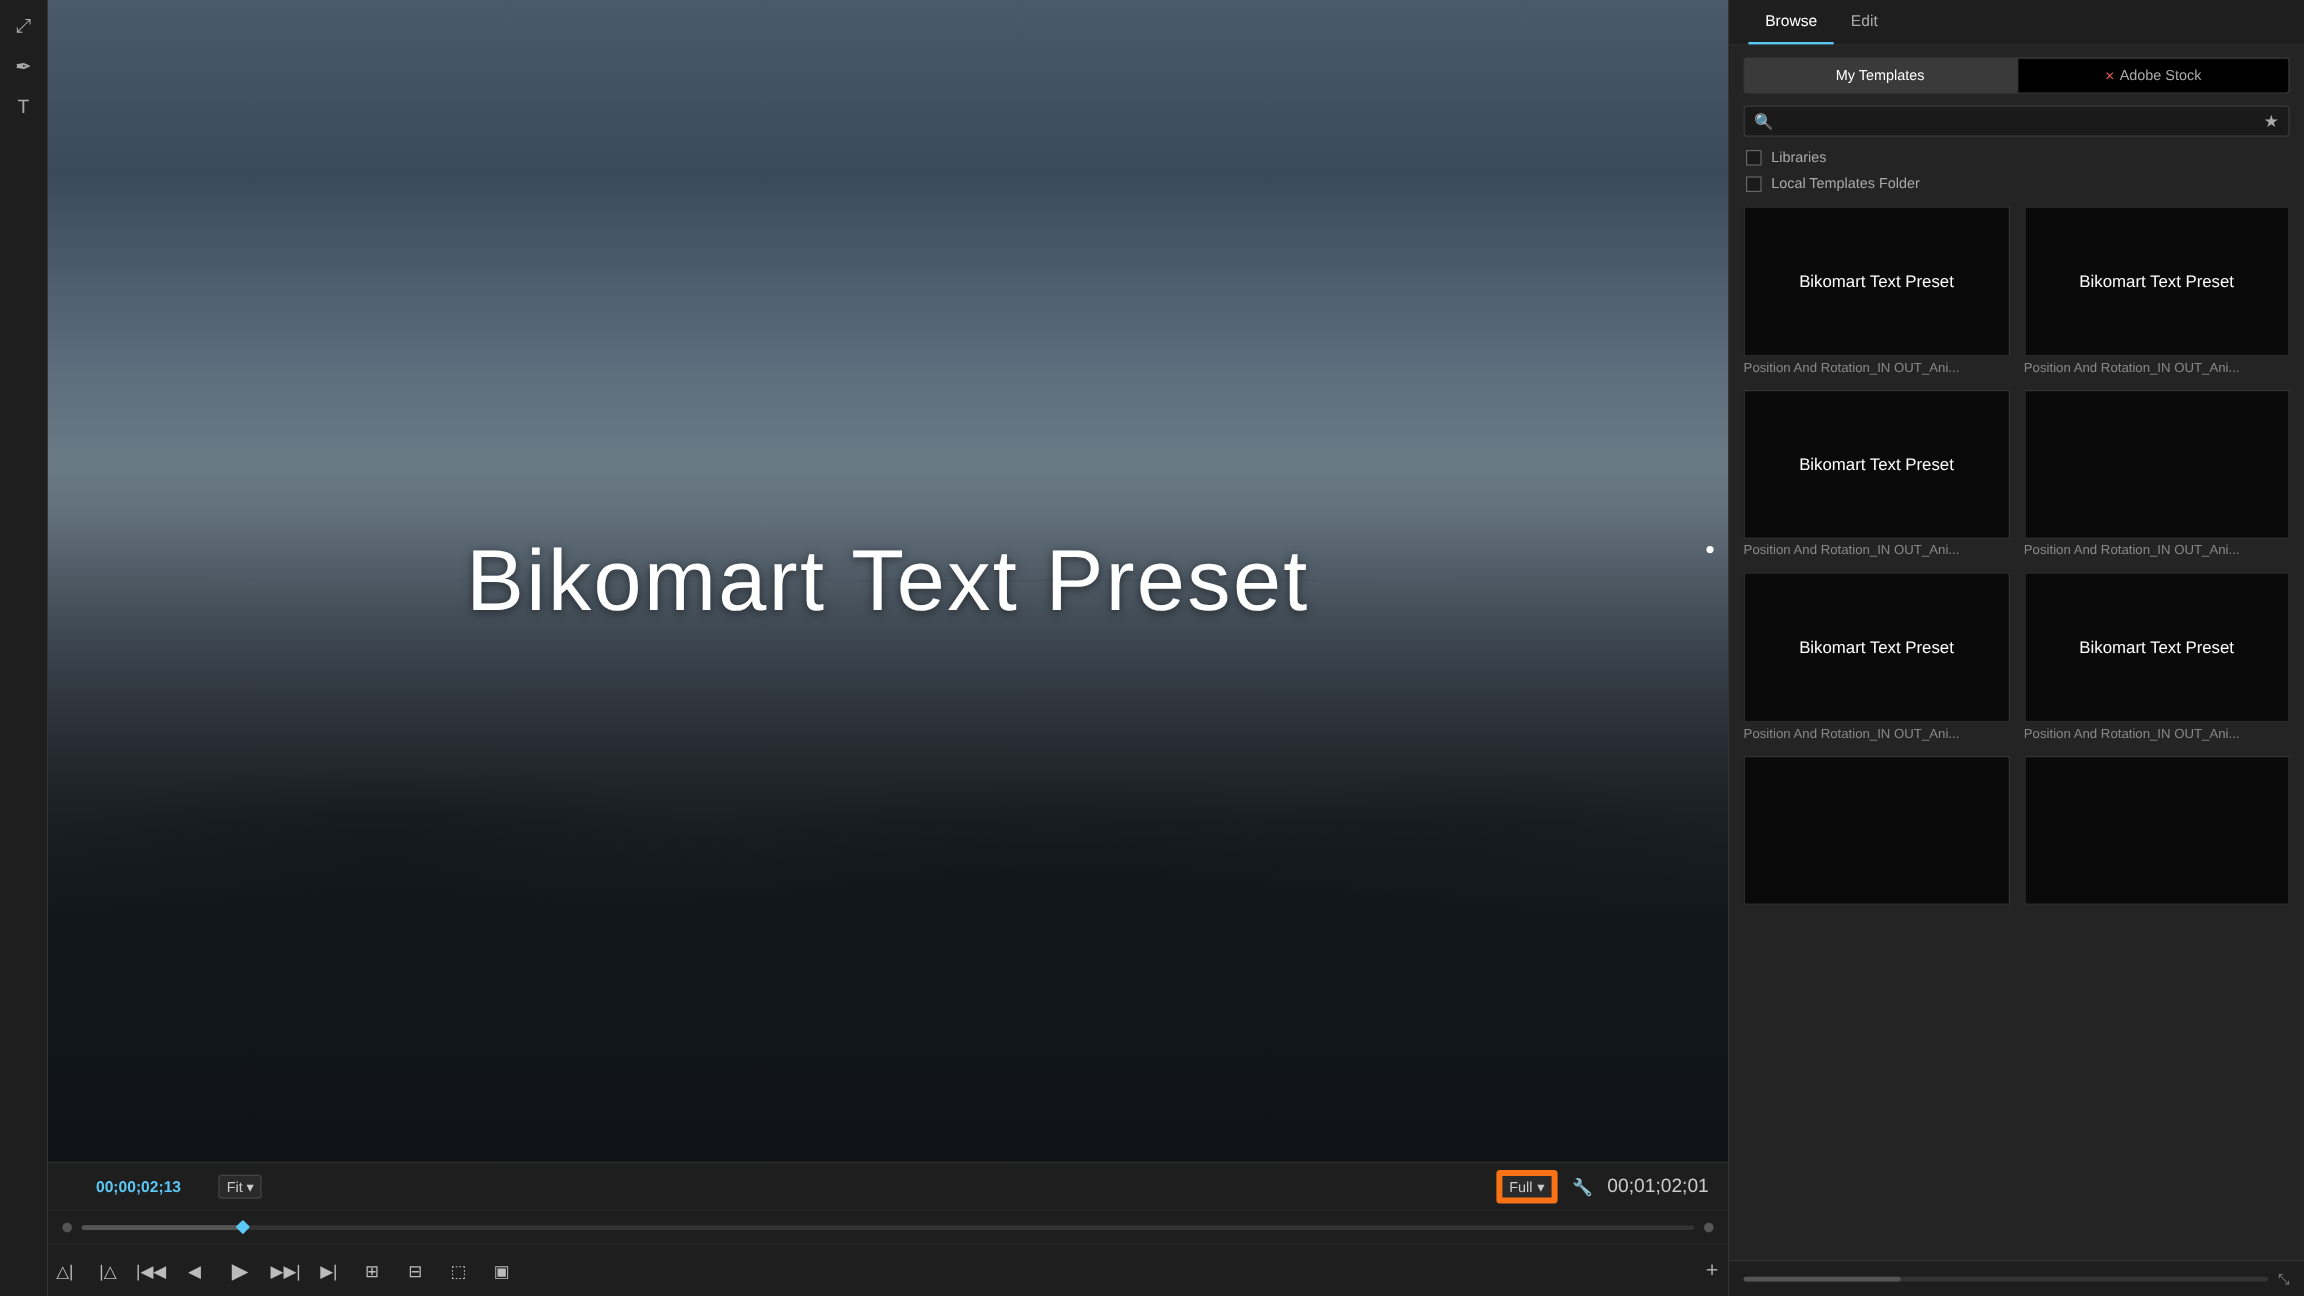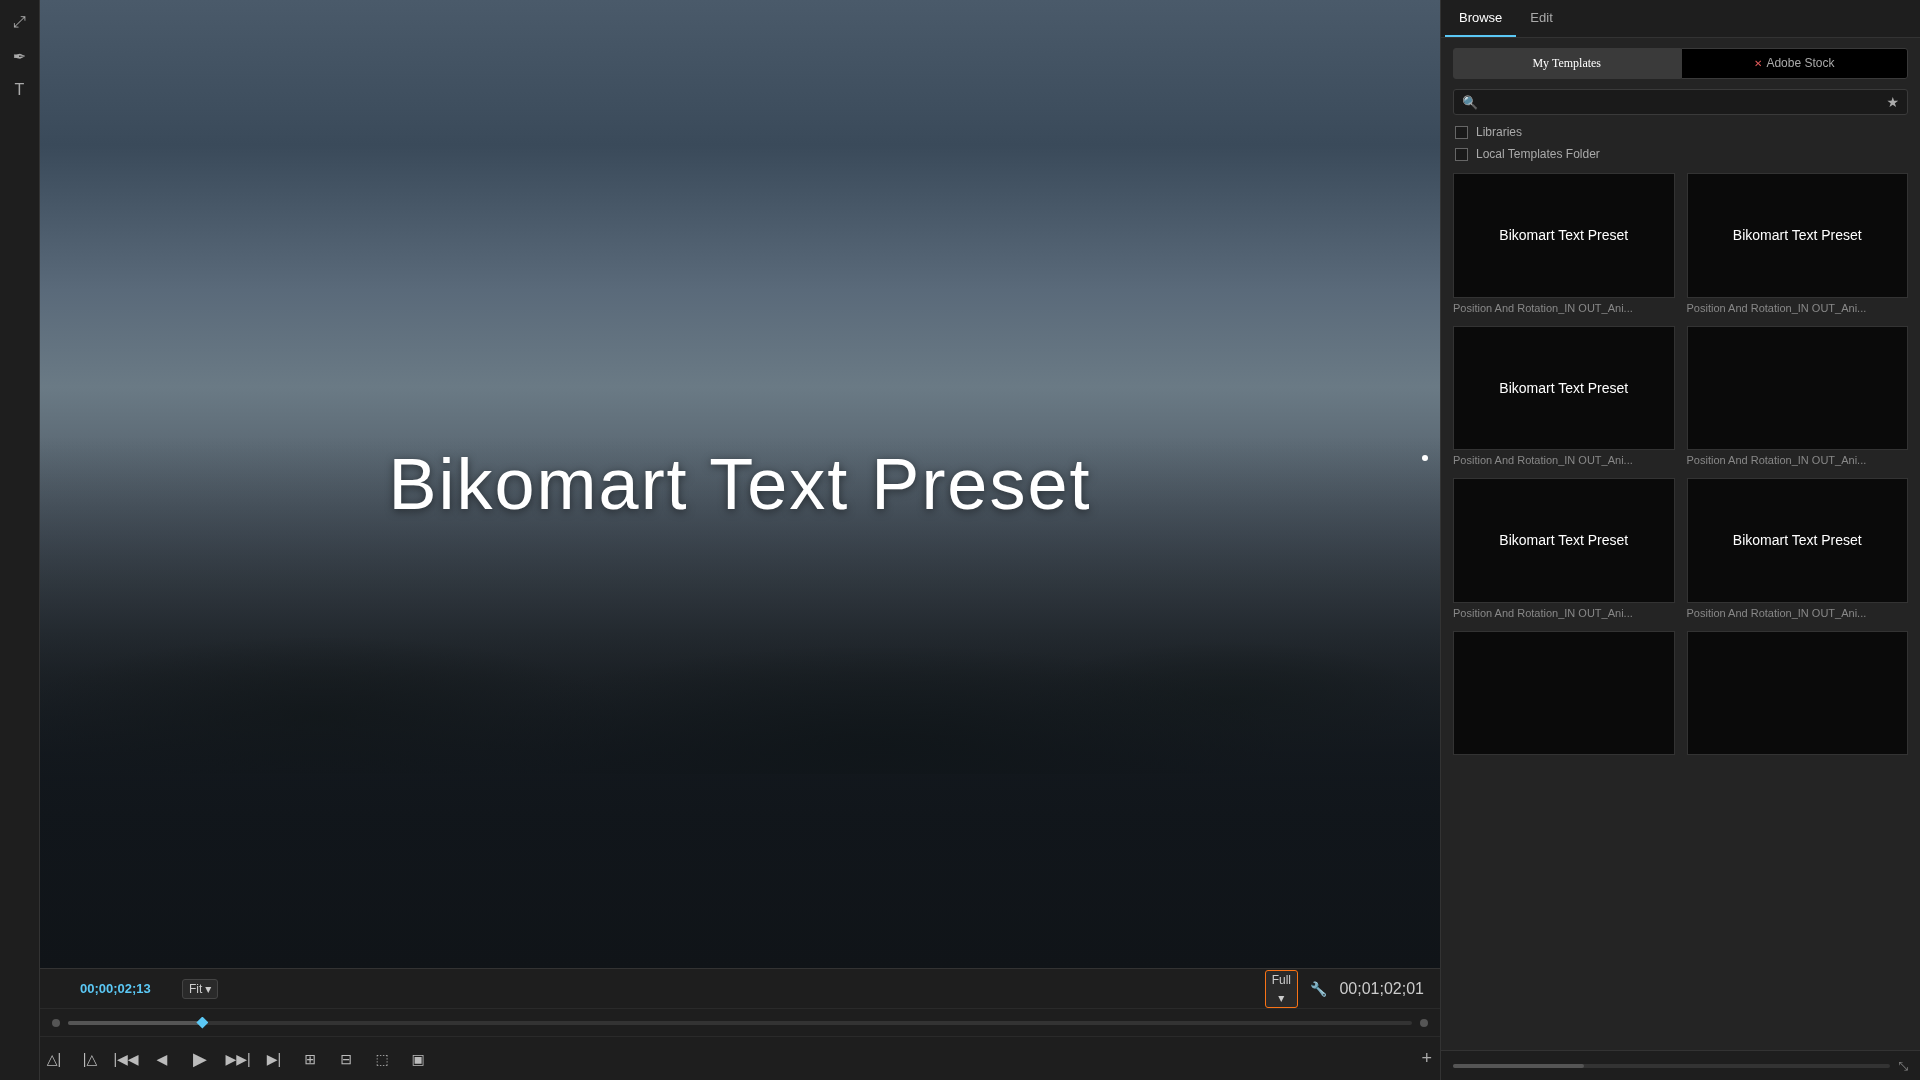--- a/index.html
+++ b/index.html
@@ -133,30 +133,29 @@
       padding: 2px 6px;
       border-radius: 3px;
       cursor: pointer;
       display: flex;
       align-items: center;
       gap: 3px;
     }
     .spacer { flex: 1; }
     .quality-select {
       background: #2a2a2a;
-      border: 1px solid #f97316;
+      border: 5px solid #f97316;
       color: #ccc;
       font-size: 12px;
       padding: 2px 6px;
       border-radius: 3px;
       cursor: pointer;
       display: flex;
       align-items: center;
       gap: 4px;
-      flex-direction: column;
     }
     .wrench-icon {
       color: #aaa;
       font-size: 14px;
     }
     .duration {
       color: #ccc;
       font-size: 16px;
     }
 
@@ -241,21 +240,21 @@
       display: flex;
       flex-direction: column;
       border-left: 1px solid #333;
     }
 
     
     .panel-tabs {
       display: flex;
       background: #1e1e1e;
       border-bottom: 1px solid #333;
-      padding: 0 4px;
+      padding: 0 16px;
     }
     .panel-tab {
       padding: 10px 14px;
       font-size: 13px;
       color: #aaa;
       cursor: pointer;
       border-bottom: 2px solid transparent;
     }
     .panel-tab.active {
       color: #fff;
@@ -277,21 +276,21 @@
       color: #aaa;
       cursor: pointer;
       background: #000000;
       border: 1px solid #3a3a3a;
     }
     .tmpl-tab.active {
       background: #3a3a3a;
       color: #fff;
       border-bottom: 1px solid #3a3a3a;
     }
-    .tmpl-tab:first-child { border-radius: 3px 0 0 3px; font-family: Liberation Serif, serif; }
+    .tmpl-tab:first-child { border-radius: 3px 0 0 3px; }
     .tmpl-tab:last-child { border-radius: 0 3px 3px 0; }
     .tmpl-tab-x {
       color: #e05a5a;
       margin-right: 4px;
       font-size: 10px;
     }
 
     
     .search-bar {
       display: flex;

